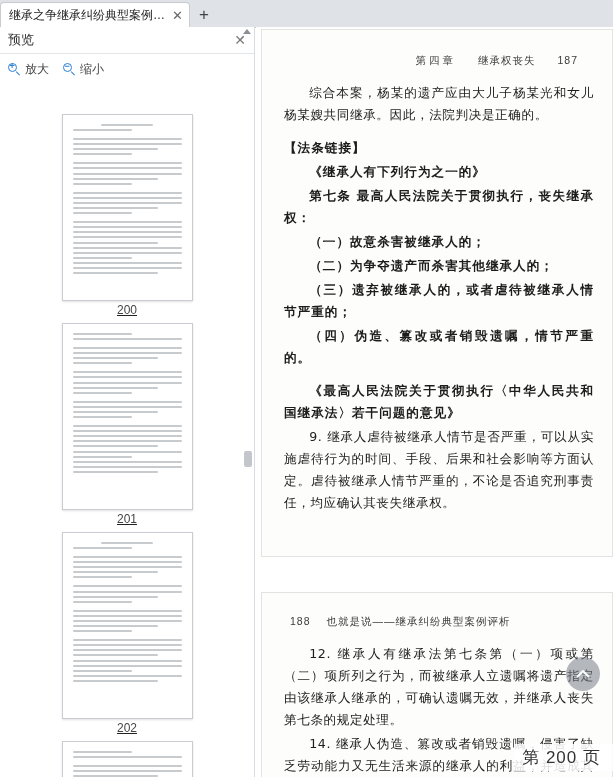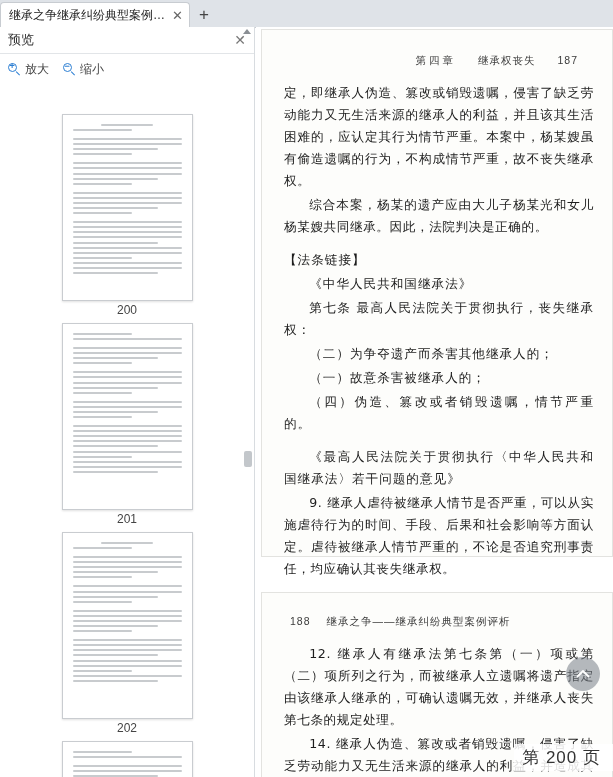--- a/index.html
+++ b/index.html
@@ -140,20 +140,21 @@
     font-weight: bold;
   }
   .thumbs {
     position: absolute;
     top: 57px;
     left: 0;
     right: 0;
     bottom: 0;
     overflow: hidden;
     background: #ffffff;
+    text-decoration: underline;
   }
   .thumb-wrap {
     display: flex;
     flex-direction: column;
     align-items: center;
     padding-top: 30px;
   }
   .thumb-item {
     margin-bottom: 6px;
     display: flex;
@@ -263,21 +264,21 @@
     line-height: 22px;
     color: #1d1d1d;
     text-align: justify;
     letter-spacing: .6px;
   }
   .body-text p {
     margin: 0 0 2px 0;
   }
   .indent { text-indent: 2em; }
   .bold-line {
-    font-weight: normal;
+    font-weight: bold;
     letter-spacing: 1px;
   }
   .blank { height: 9px; }
   
   .page-indicator {
     position: absolute;
     right: 0;
     bottom: 6px;
     background: rgba(255,255,255,.85);
     color: #333;
@@ -450,40 +451,40 @@
 
 <div class="doc-area">
 
   <div class="doc-page page-a">
     <div class="pg-header">
       <span class="chap">第四章</span>
       <span>继承权丧失</span>
       <span>187</span>
     </div>
     <div class="body-text">
-      <p>定，即继承人伪造、篡改或销毁遗嘱，侵害了缺乏劳动能力又无生活来源的继承人的利益，并且该其生活困难的，应认定其行为情节严重。本案中，杨某嫂虽有偷造遗嘱的行为，不构成情节严重，故不丧失继承权。</p>
       <p class="indent">综合本案，杨某的遗产应由大儿子杨某光和女儿杨某嫂共同继承。因此，法院判决是正确的。</p>
       <div class="blank"></div>
       <p class="bold-line">【法条链接】</p>
-      <p class="bold-line indent">《中华人民共和国继承法》</p>
+      <p class="bold-line indent">《继承人有下列行为之一的》</p>
       <p class="bold-line indent">第七条 最高人民法院关于贯彻执行，丧失继承权：</p>
+      <p class="bold-line indent">（一）故意杀害被继承人的；</p>
       <p class="bold-line indent">（二）为争夺遗产而杀害其他继承人的；</p>
-      <p class="bold-line indent">（一）故意杀害被继承人的；</p>
+      <p class="bold-line indent">（三）遗弃被继承人的，或者虐待被继承人情节严重的；</p>
       <p class="bold-line indent">（四）伪造、篡改或者销毁遗嘱，情节严重的。</p>
       <div class="blank"></div>
       <p class="bold-line indent">《最高人民法院关于贯彻执行〈中华人民共和国继承法〉若干问题的意见》</p>
       <p class="indent">9. 继承人虐待被继承人情节是否严重，可以从实施虐待行为的时间、手段、后果和社会影响等方面认定。虐待被继承人情节严重的，不论是否追究刑事责任，均应确认其丧失继承权。</p>
 
     </div>
   </div>
 
   <div class="doc-page page-b">
     <div class="pg-header pg-header-left">
       <span>188</span>
-      <span>继承之争——继承纠纷典型案例评析</span>
+      <span>也就是说——继承纠纷典型案例评析</span>
     </div>
     <div class="body-text">
       <p class="indent">12. 继承人有继承法第七条第（一）项或第（二）项所列之行为，而被继承人立遗嘱将遗产指定由该继承人继承的，可确认遗嘱无效，并继承人丧失第七条的规定处理。</p>
       <p class="indent">14. 继承人伪造、篡改或者销毁遗嘱，侵害了缺乏劳动能力又无生活来源的继承人的利益，并造成其生活困难的，应认定其行为情节严重。</p>
 
     </div>
   </div>
 
   <div class="scroll-top-btn">
     <svg width="18" height="18" viewBox="0 0 18 18">

